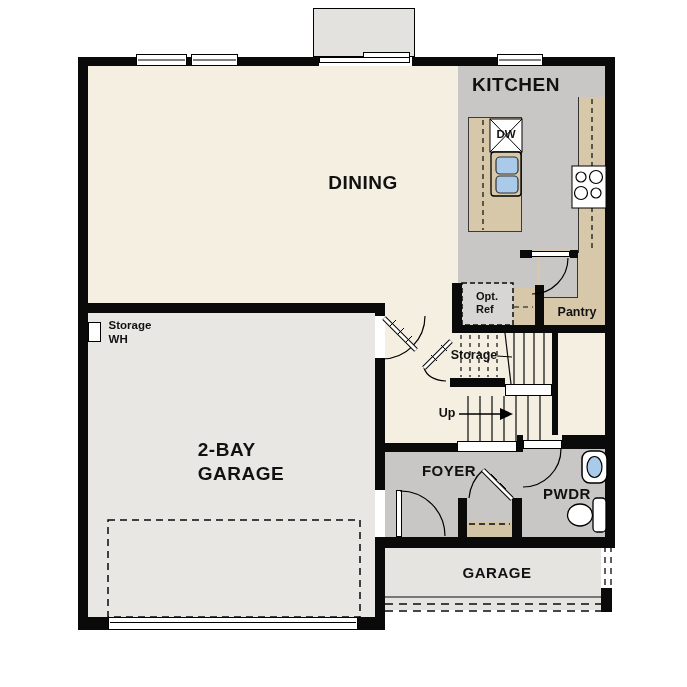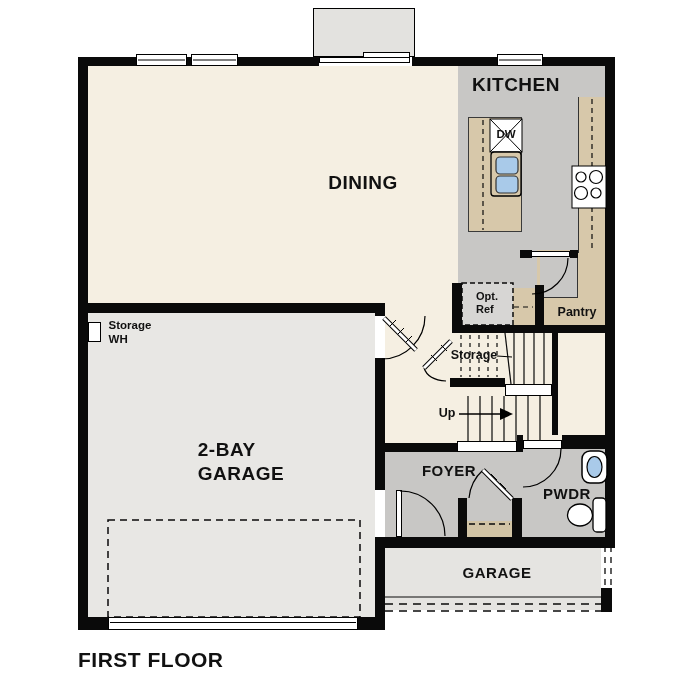--- a/index.html
+++ b/index.html
@@ -204,14 +204,13 @@
   <div class="lbl" style="left:497px;top:573px;font-size:15px;">GARAGE</div>
   <div class="lbl r" style="left:577px;top:313px;font-size:12.5px;">Pantry</div>
   <div class="lbl r" style="left:474px;top:356px;font-size:12.5px;">Storage</div>
   <div class="lbl r" style="left:447px;top:414px;font-size:12.5px;">Up</div>
   <div class="lbl r" style="left:506px;top:134px;font-size:11.5px;">DW</div>
   <div class="lbl r" style="left:487px;top:303px;font-size:11px;line-height:1.2;">Opt.
 Ref</div>
   <div class="lbl r" style="left:130px;top:333px;font-size:11.5px;line-height:1.2;">Storage
 WH</div>
 
-  <div class="title" style="left:78px;top:648px;font-size:21px;">FIRST FLOOR</div>
 </div>
 
 </body></html>

